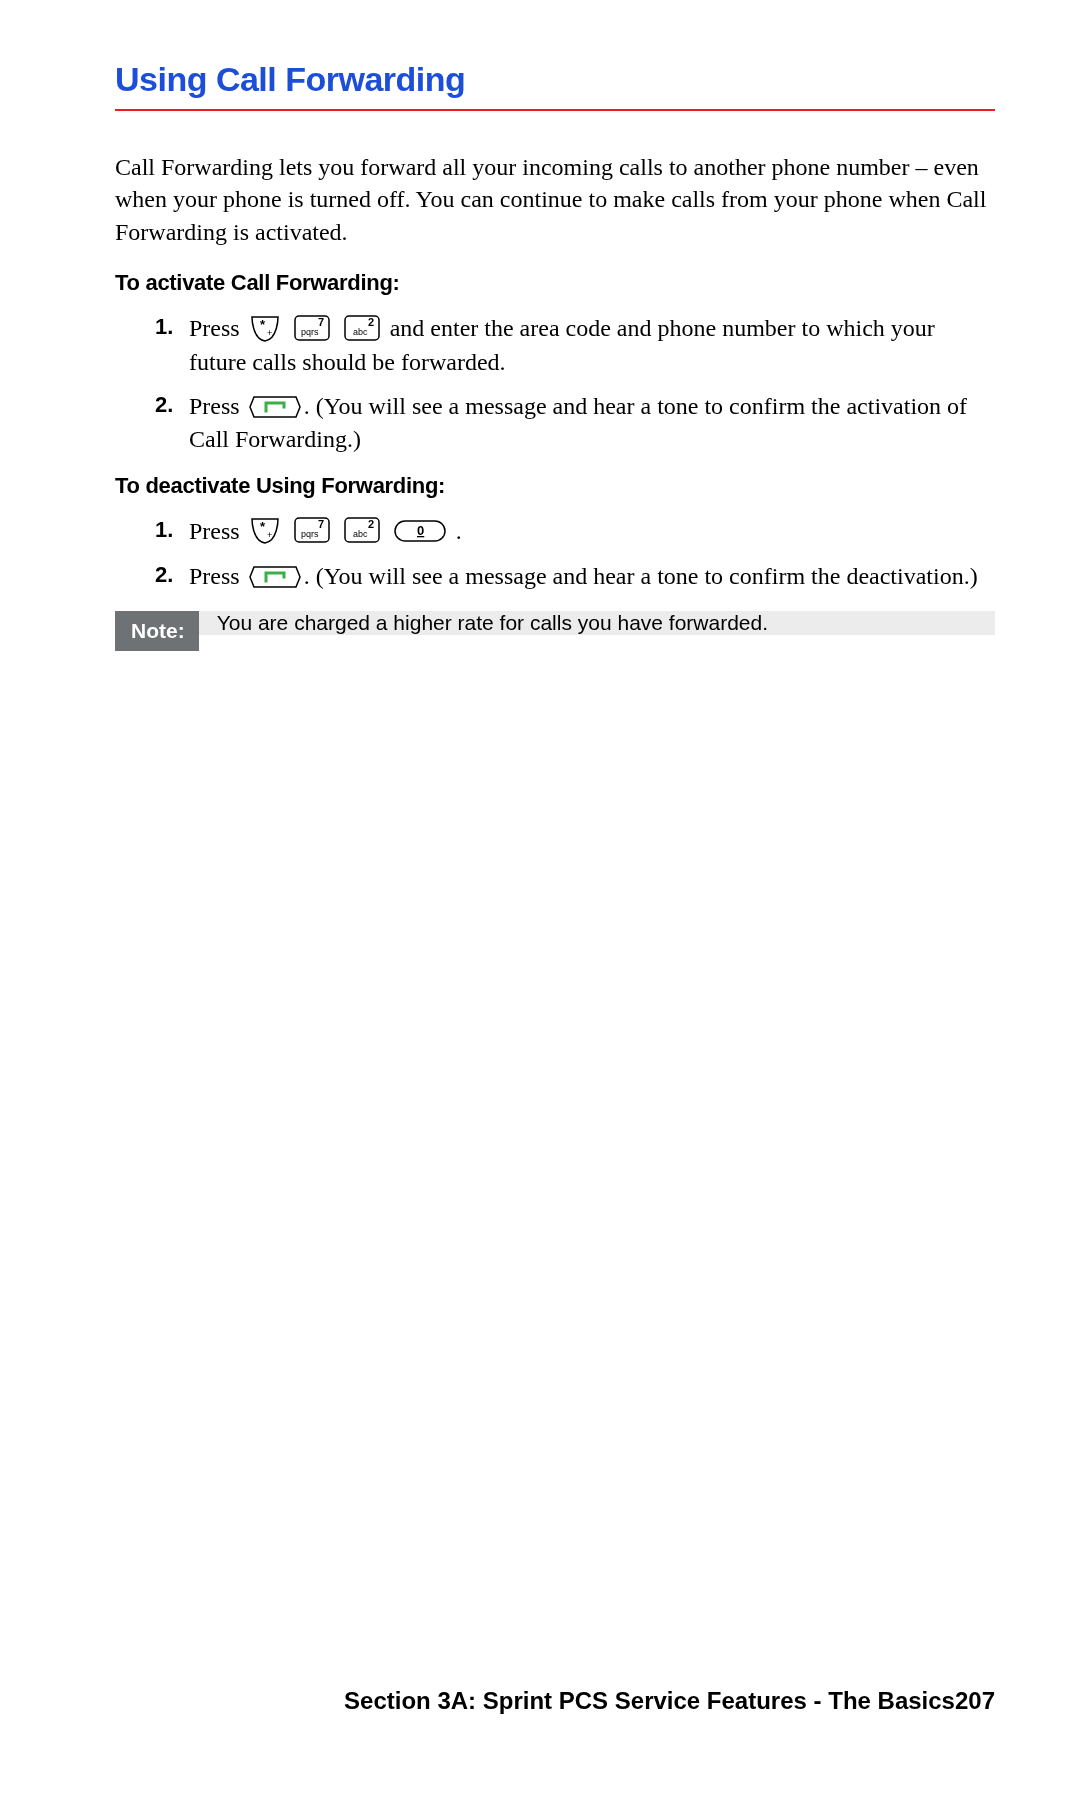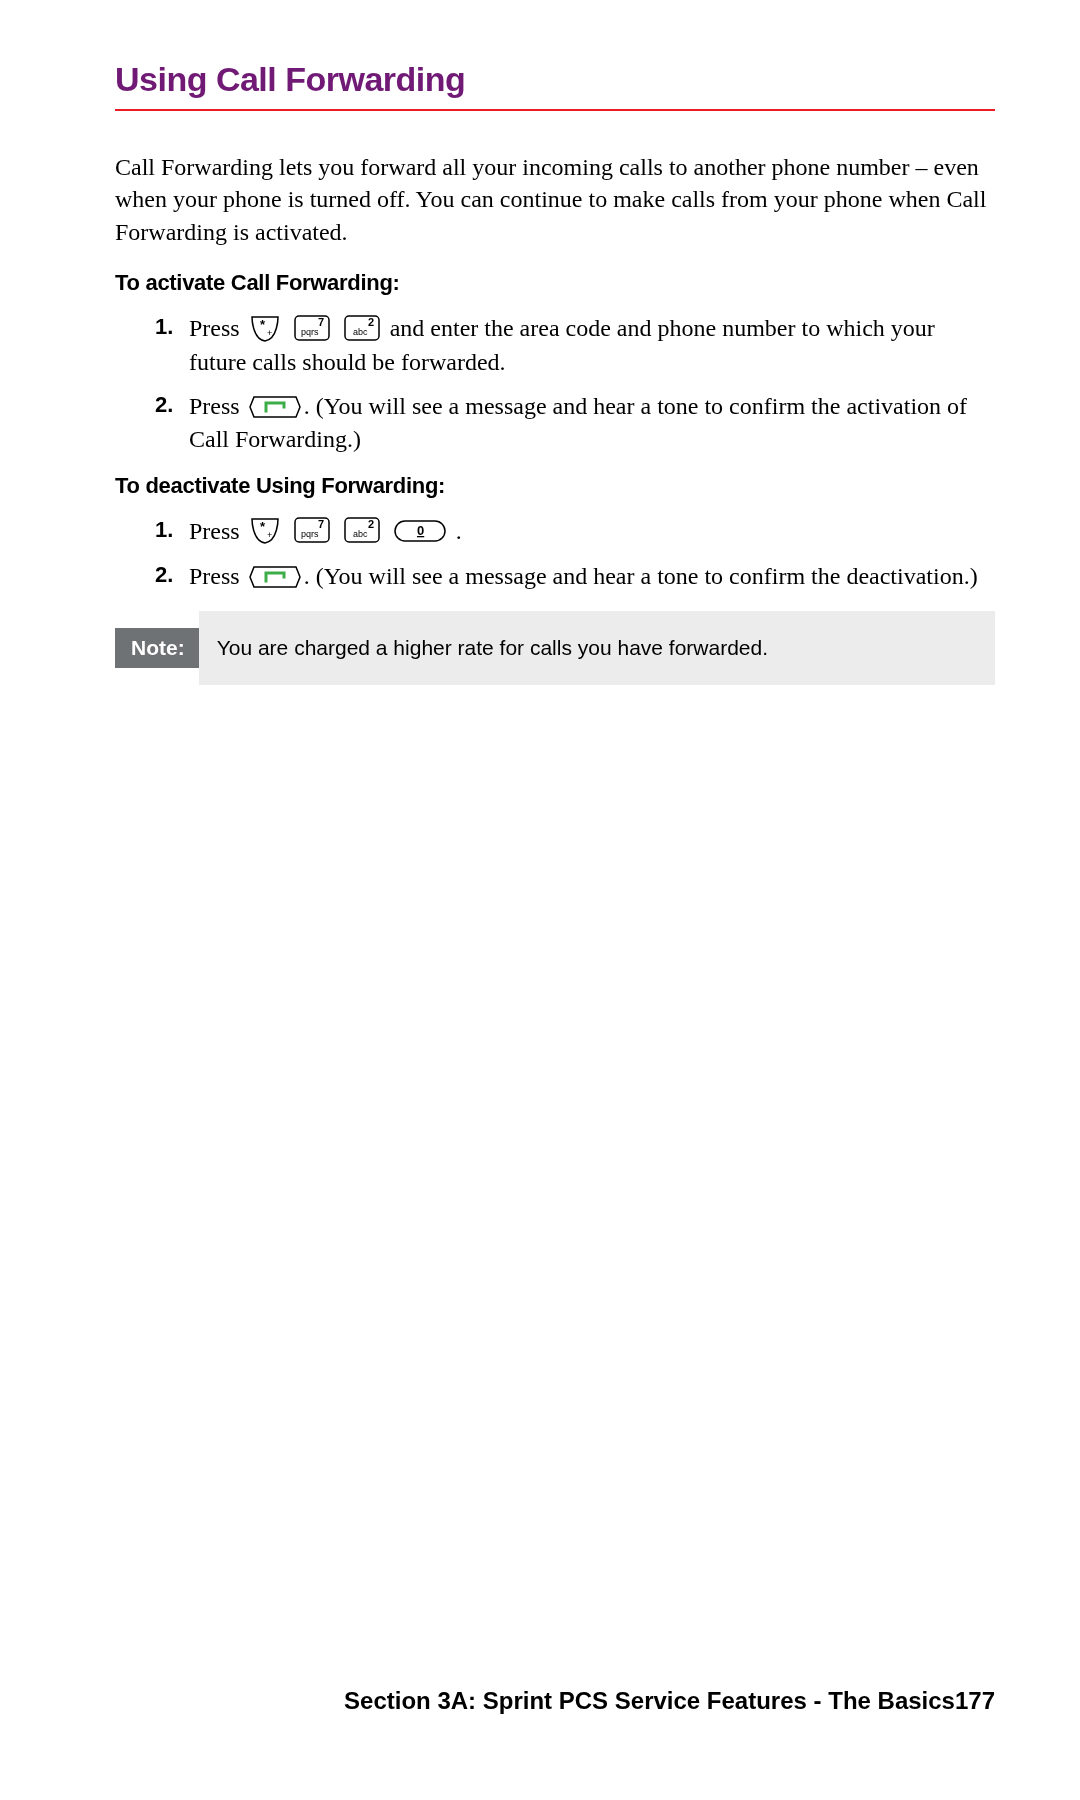--- a/index.html
+++ b/index.html
@@ -10,21 +10,21 @@
   body {
     width: 1080px;
     height: 1800px;
     background: #fff;
     font-family: Georgia, "Times New Roman", serif;
     color: #000;
     position: relative;
     padding: 60px 85px 60px 115px;
   }
   .title {
-    color: #701a75;
+    color: #1d4ed8;
     font-family: Helvetica, Arial, sans-serif;
     font-weight: 700;
     font-size: 34px;
     letter-spacing: -0.5px;
     margin-bottom: 10px;
   }
   .title-rule {
     border: none;
     border-top: 2px solid #ec1c24;
     margin-bottom: 40px;
@@ -72,38 +72,38 @@
   .key-txt-main {
     font-family: Helvetica, Arial, sans-serif;
     font-weight: 700;
   }
   .key-txt-sub {
     font-family: Helvetica, Arial, sans-serif;
     font-weight: 400;
   }
   .note-box {
     display: flex;
-    align-items: center;
+    align-items: flex-start;
     margin-top: 8px;
     font-family: Helvetica, Arial, sans-serif;
   }
   .note-label {
     background: #6f7274;
     color: #fff;
     font-weight: 700;
     font-size: 21px;
     padding: 8px 14px 8px 16px;
     display: flex;
     align-items: center;
   }
   .note-text {
     background: #ececec;
     color: #000;
     font-size: 21px;
-    padding: 25px 18px;
+    padding: 0 18px;
     flex: 1;
     display: flex;
     align-items: center;
   }
   .footer {
     position: absolute;
     left: 115px;
     right: 85px;
     bottom: 85px;
     display: flex;
@@ -210,14 +210,14 @@
   </li>
 </ol>
 
 <div class="note-box">
   <div class="note-label">Note:</div>
   <div class="note-text">You are charged a higher rate for calls you have forwarded.</div>
 </div>
 
 <div class="footer">
   <span>Section 3A: Sprint PCS Service Features - The Basics</span>
-  <span>177</span>
+  <span>207</span>
 </div>
 
 </body></html>

